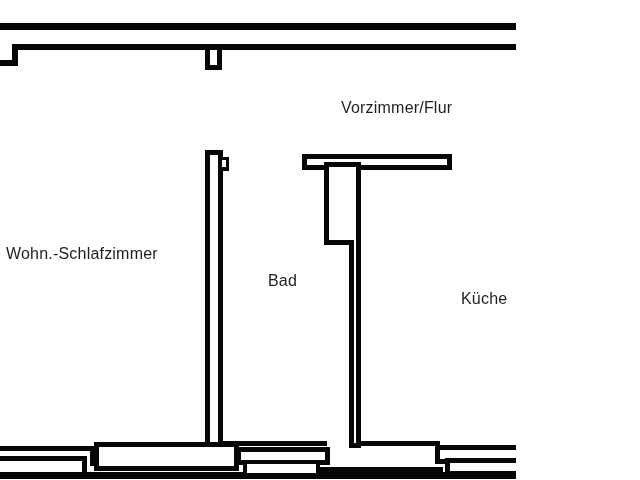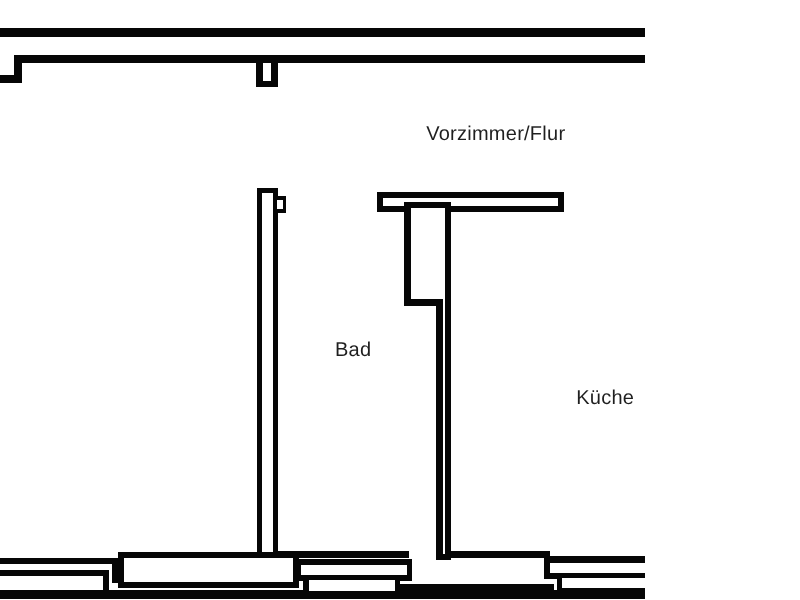--- a/index.html
+++ b/index.html
@@ -15,21 +15,21 @@
   .room-label {
     position: absolute;
     color: #1f1f1f;
     font-size: 16px;
     white-space: nowrap;
     letter-spacing: 0.2px;
   }
   .lbl-vorzimmer { left: 341px; top: 99px; }
   .lbl-wohn      { left: 6px;   top: 245px; }
   .lbl-bad       { left: 268px; top: 272px; }
-  .lbl-kueche    { left: 461px; top: 290px; margin-top: 20px; }
+  .lbl-kueche    { left: 461px; top: 290px; }
 </style>
 </head>
 <body>
 
 <div id="stage">
 
   <svg id="plan-svg" width="640" height="480" viewBox="0 0 640 480" shape-rendering="crispEdges">
 
     <path d="M0,26 H573.5 V48.5 H557" stroke="#060606" stroke-width="7" fill="none"></path>
     <path d="M0,63 H14.5 V47 H556" stroke="#060606" stroke-width="6" fill="none"></path>
@@ -58,15 +58,16 @@
     <rect x="96.5" y="444" width="140" height="24" fill="#ffffff" stroke="#060606" stroke-width="5"></rect>
     <rect x="238.5" y="449.5" width="89" height="13" fill="#ffffff" stroke="#060606" stroke-width="4.5"></rect>
     <rect x="245" y="462" width="73" height="13" fill="#ffffff" stroke="#060606" stroke-width="4.5"></rect>
     <rect x="437.5" y="447.5" width="113" height="13.5" fill="#ffffff" stroke="#060606" stroke-width="5"></rect>
     <rect x="447.5" y="460.5" width="93" height="12.5" fill="#ffffff" stroke="#060606" stroke-width="4.5"></rect>
 
     <polygon points="583,88 612,65.5 612,76.5 640,73.5 640,100 612,97 612,110.5" shape-rendering="auto" fill="#ace61e"></polygon>
   </svg>
 
   <div class="room-label lbl-vorzimmer">Vorzimmer/Flur</div>
+  <div class="room-label lbl-wohn">Wohn.-Schlafzimmer</div>
   <div class="room-label lbl-bad">Bad</div>
   <div class="room-label lbl-kueche">Küche</div>
 </div>
 
 </body></html>

